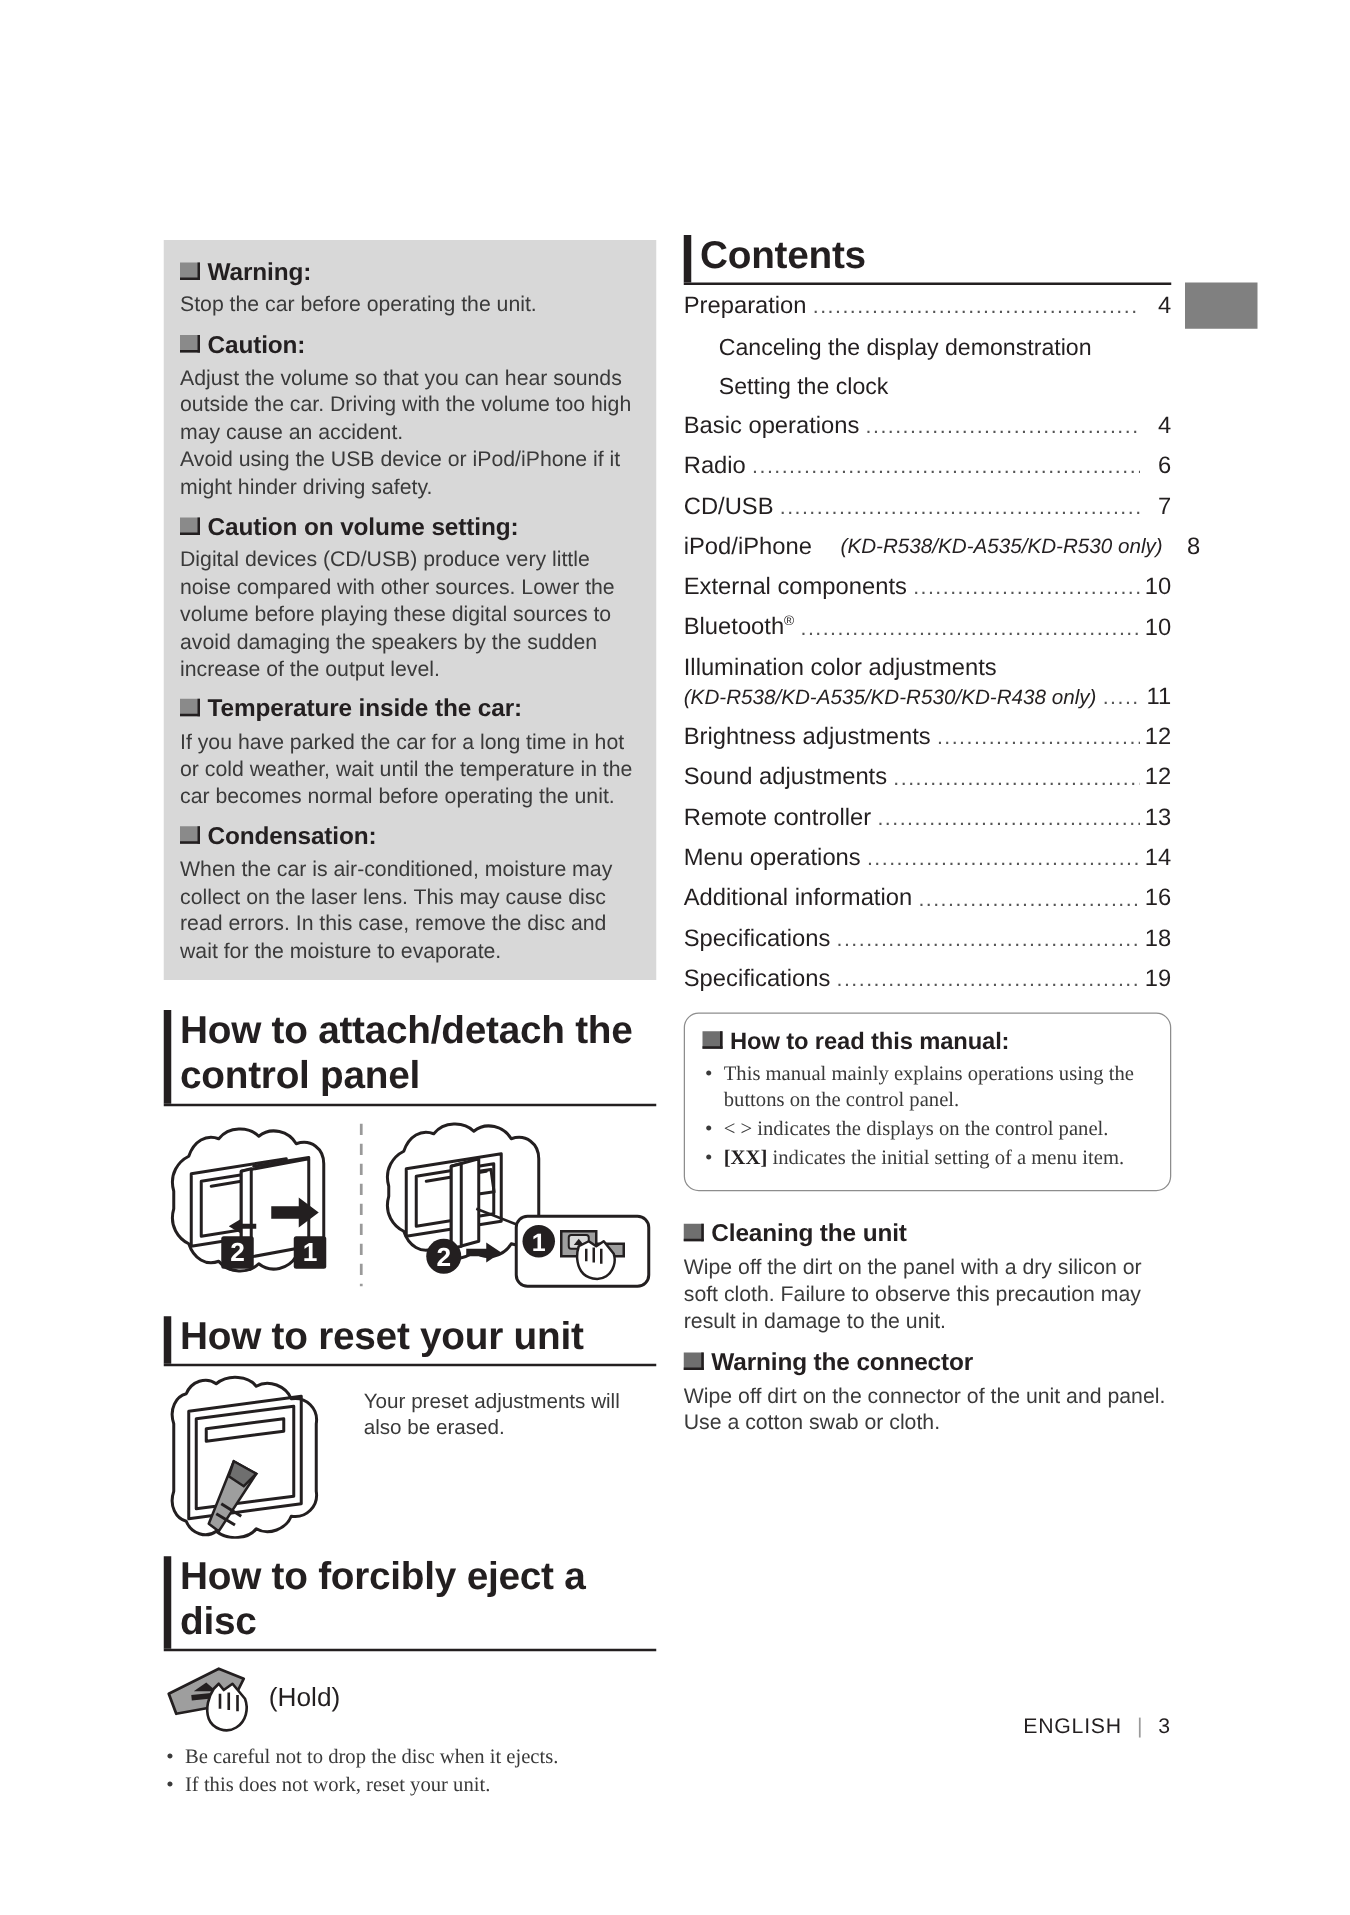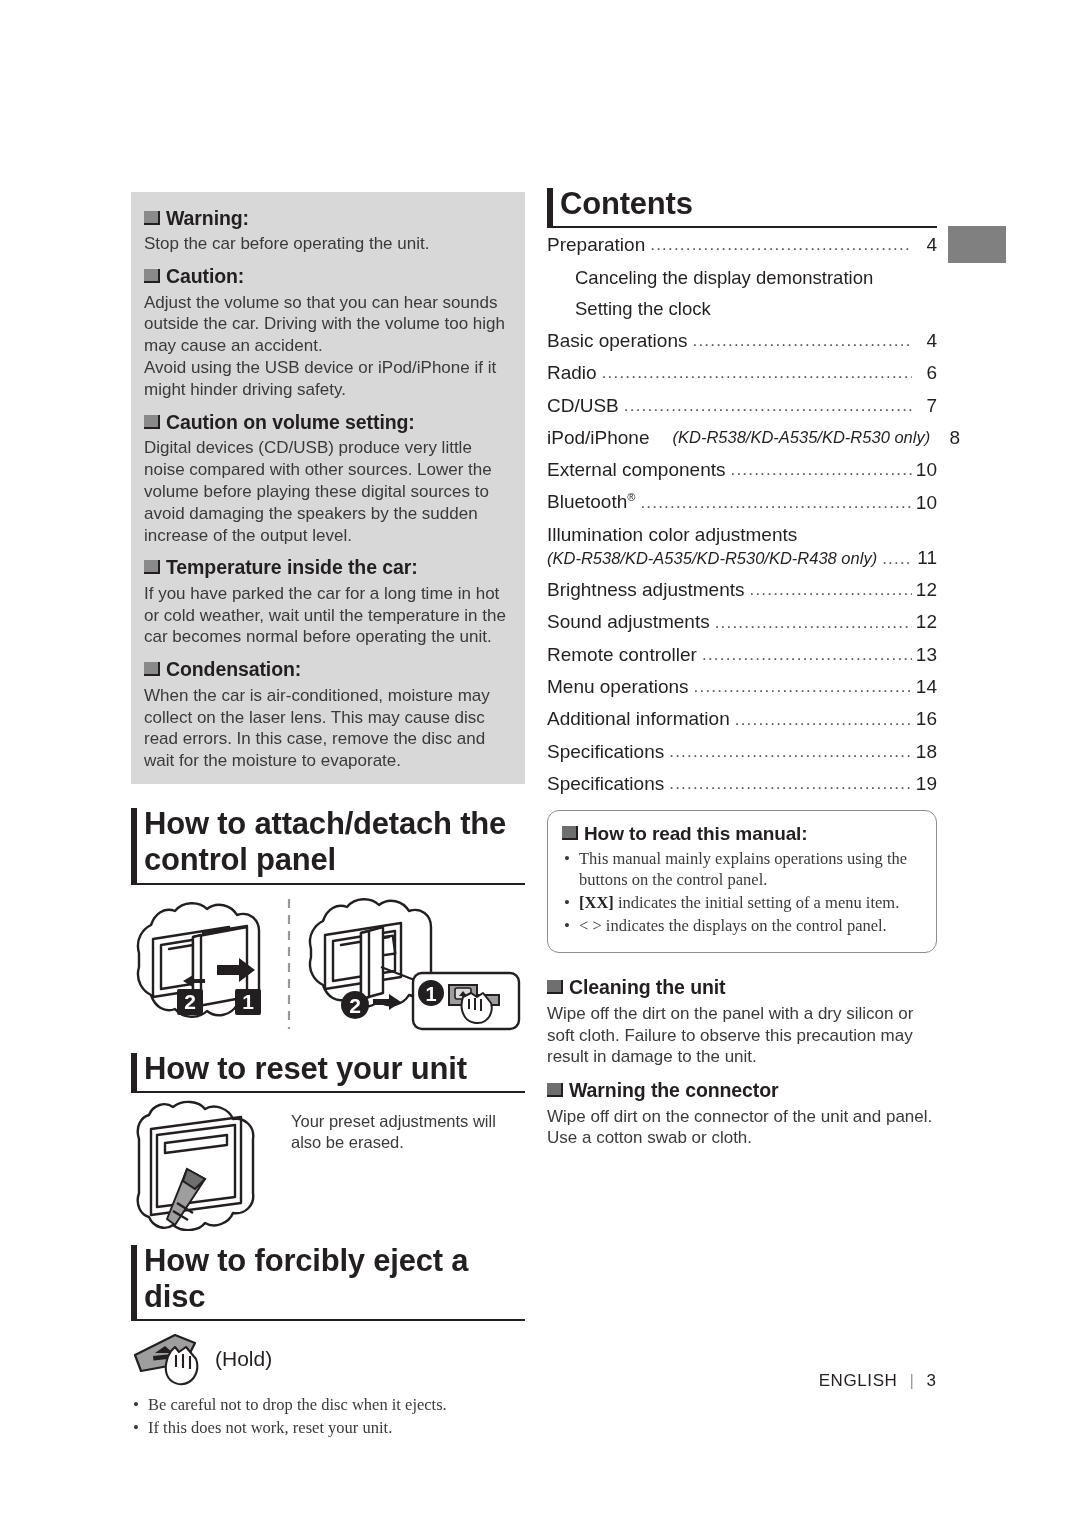--- a/index.html
+++ b/index.html
@@ -517,22 +517,22 @@
 
       </div>
     </div>
 
     <div class="round-box">
       <h3 class="sq-head" style="font-size:19px;margin-bottom:2px;">
         <span class="sq sq-dark"></span><span>How to read this manual:</span>
       </h3>
       <ul class="bullets">
         <li>This manual mainly explains operations using the buttons on the control panel.</li>
+        <li>&lt; &gt; indicates the displays on the control panel.</li>
         <li><b>[XX]</b><span> indicates the initial setting of a menu item.</span></li>
-        <li>&lt; &gt; indicates the displays on the control panel.</li>
       </ul>
     </div>
 
     <div class="section" style="margin-top:22px;">
 
       <h3 class="sq-head" style="margin-top:10px;">
         <span class="sq sq-dark"></span><span>Cleaning the unit</span>
       </h3>
       <p class="body-text">Wipe off the dirt on the panel with a dry silicon or soft cloth. Failure to observe this precaution may result in damage to the unit.</p>
 

